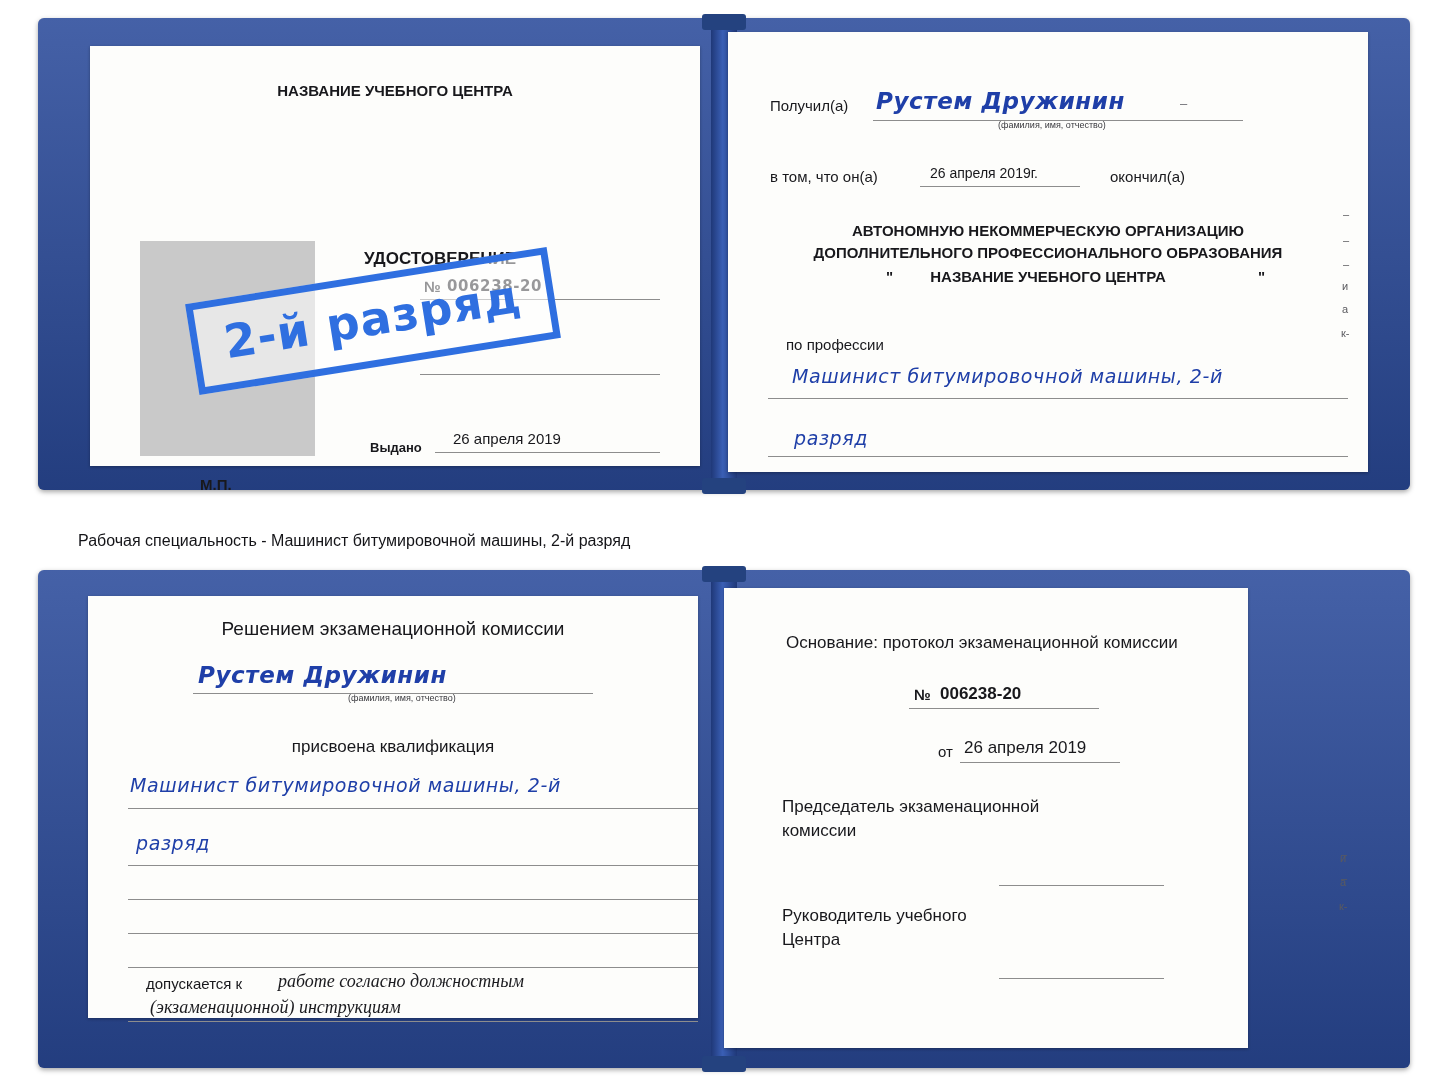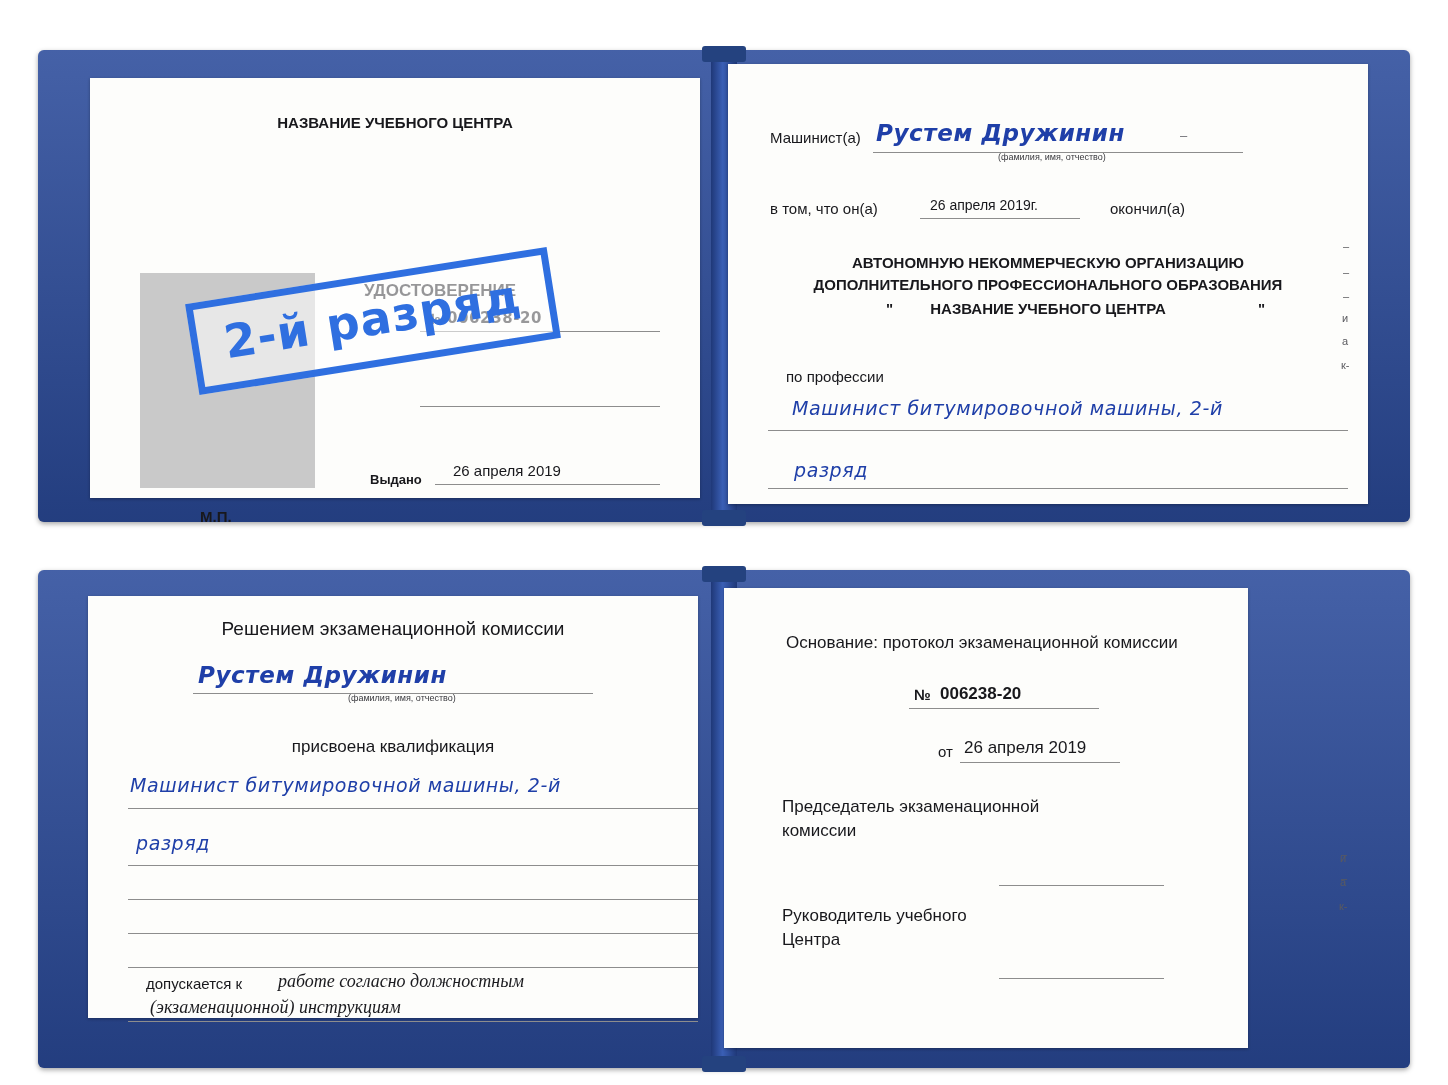--- a/index.html
+++ b/index.html
@@ -16,21 +16,21 @@
     background: #ffffff;
   }
 
   
   .book {
     position: absolute;
     background: #2b4b9b;
     border-radius: 6px;
     box-shadow: 0 2px 5px rgba(0,0,0,0.35);
   }
-  .book.top    { left: 38px;  top: 18px;  width: 1372px; height: 472px; margin-top: 32px; }
+  .book.top    { left: 38px;  top: 18px;  width: 1372px; height: 472px; }
   .book.bottom { left: 38px;  top: 570px; width: 1372px; height: 498px; }
 
   .book::before { 
     content: "";
     position: absolute;
     inset: 0;
     border-radius: 6px;
     background: linear-gradient(180deg, rgba(255,255,255,0.12), rgba(0,0,0,0.18));
     pointer-events: none;
   }
@@ -176,21 +176,21 @@
         <div class="blk sm t-bold" style="left:280px; top:394px;">Выдано</div>
         <div class="blk md" style="left:363px; top:384px;">26 апреля 2019</div>
         <div class="rule" style="left:345px; top:406px; width:225px;"></div>
 
         <div class="blk md t-bold" style="left:110px; top:430px;">М.П.</div>
       </div>
     </div>
 
     <div class="page-sheet page-right">
       <div class="inner">
-        <div class="blk md" style="left:42px; top:65px;">Машинист(а)</div>
+        <div class="blk md" style="left:42px; top:65px;">Получил(а)</div>
         <div class="blk hand" style="left:148px; top:56px; font-size:23px;">Рустем Дружинин</div>
         <div class="rule" style="left:145px; top:88px; width:370px;"></div>
         <div class="tiny-note" style="left:270px; top:88px;">(фамилия, имя, отчество)</div>
 
         <div class="blk md" style="left:42px; top:136px;">в том, что он(а)</div>
         <div class="blk md" style="left:202px; top:133px; font-size:14px;">26 апреля 2019г.</div>
         <div class="rule" style="left:192px; top:154px; width:160px;"></div>
         <div class="blk md" style="left:382px; top:136px;text-align:center;">окончил(а)</div>
 
         <div class="blk md t-bold center" style="left:0; right:0; top:212px;">ДОПОЛНИТЕЛЬНОГО ПРОФЕССИОНАЛЬНОГО ОБРАЗОВАНИЯ</div>
@@ -213,20 +213,21 @@
     <div class="edge-frag" style="left:1305px; top:216px;">–</div>
     <div class="edge-frag" style="left:1305px; top:240px;">–</div>
     <div class="edge-frag" style="left:1304px; top:262px;">и</div>
     <div class="edge-frag" style="left:1304px; top:285px;">а</div>
     <div class="edge-frag" style="left:1303px; top:309px;">к-</div>
     <div class="dash" style="left:1142px; top:78px;">–</div>
   </div>
 
   <div class="stamp" style="left:190px; top:275px;">2-й разряд</div>
 
+  <div class="caption">Рабочая специальность - Машинист битумировочной машины, 2-й разряд</div>
 
   <div class="book bottom">
     <div class="spine"></div>
     <div class="spine-notch" style="top:-4px;"></div>
     <div class="spine-notch" style="bottom:-4px;"></div>
 
     <div class="page-sheet page-left">
       <div class="inner">
         <div class="blk xl center" style="left:0; right:0; top:22px;">Решением экзаменационной комиссии</div>
 

